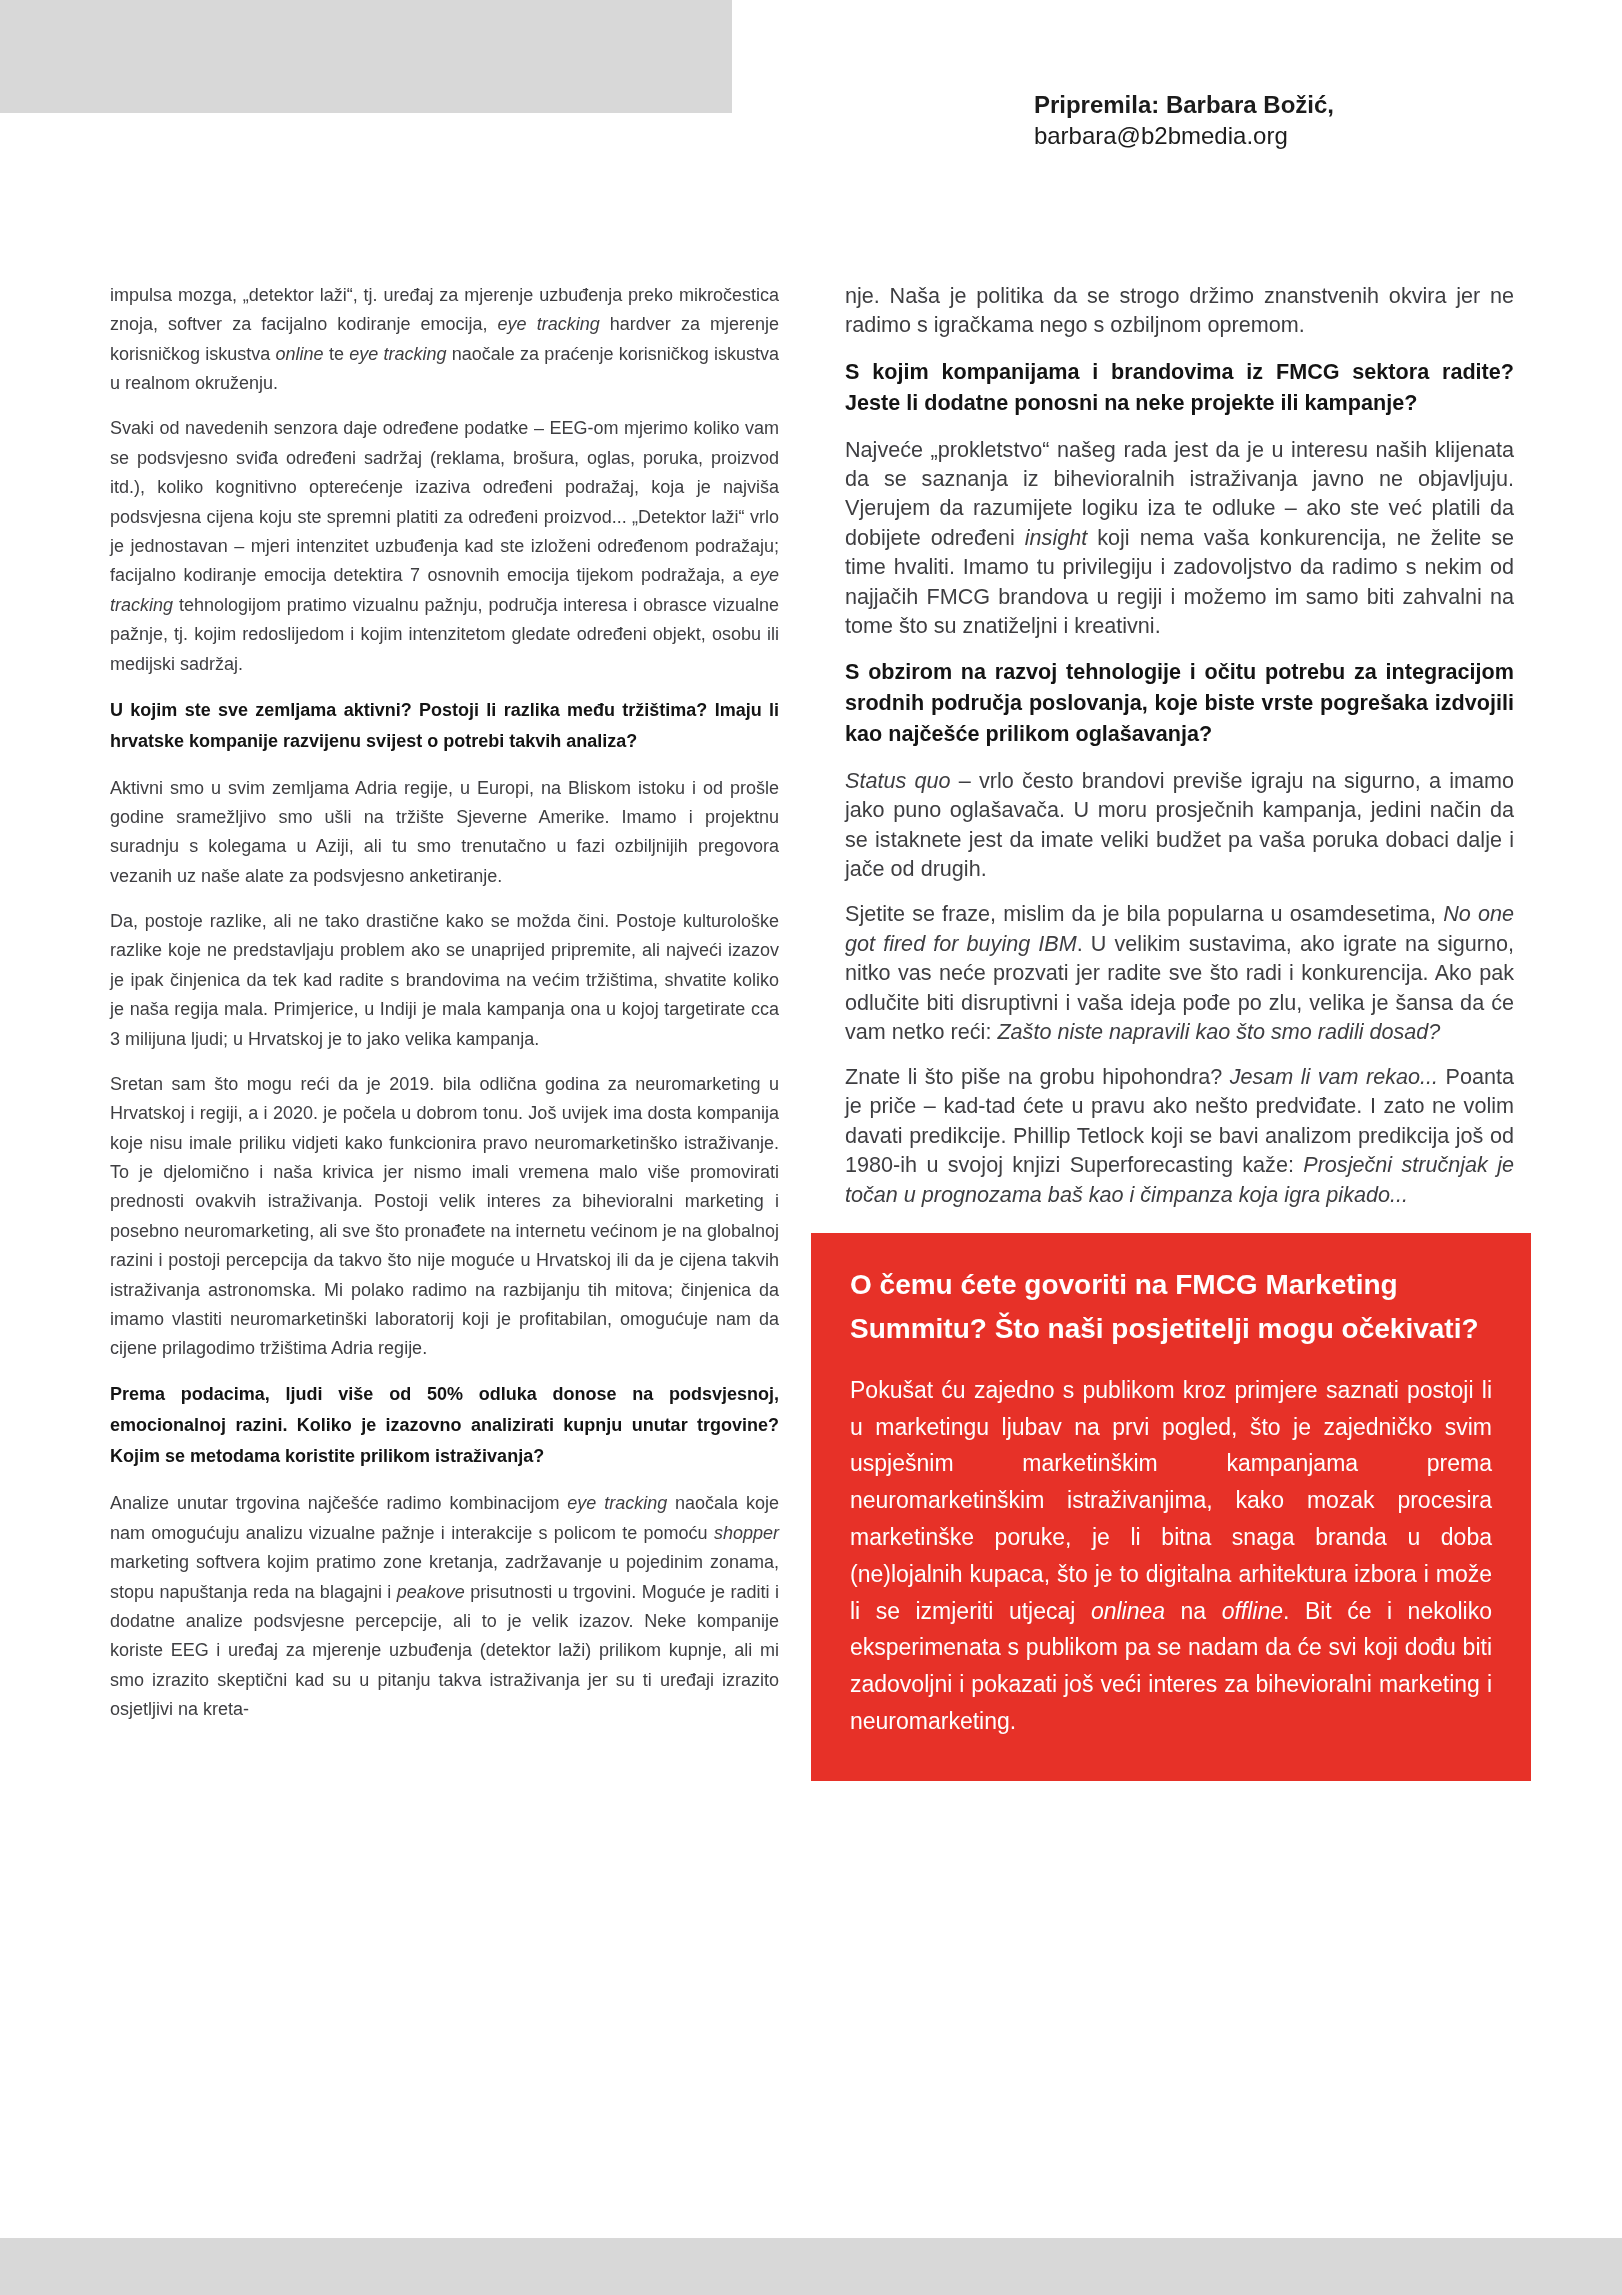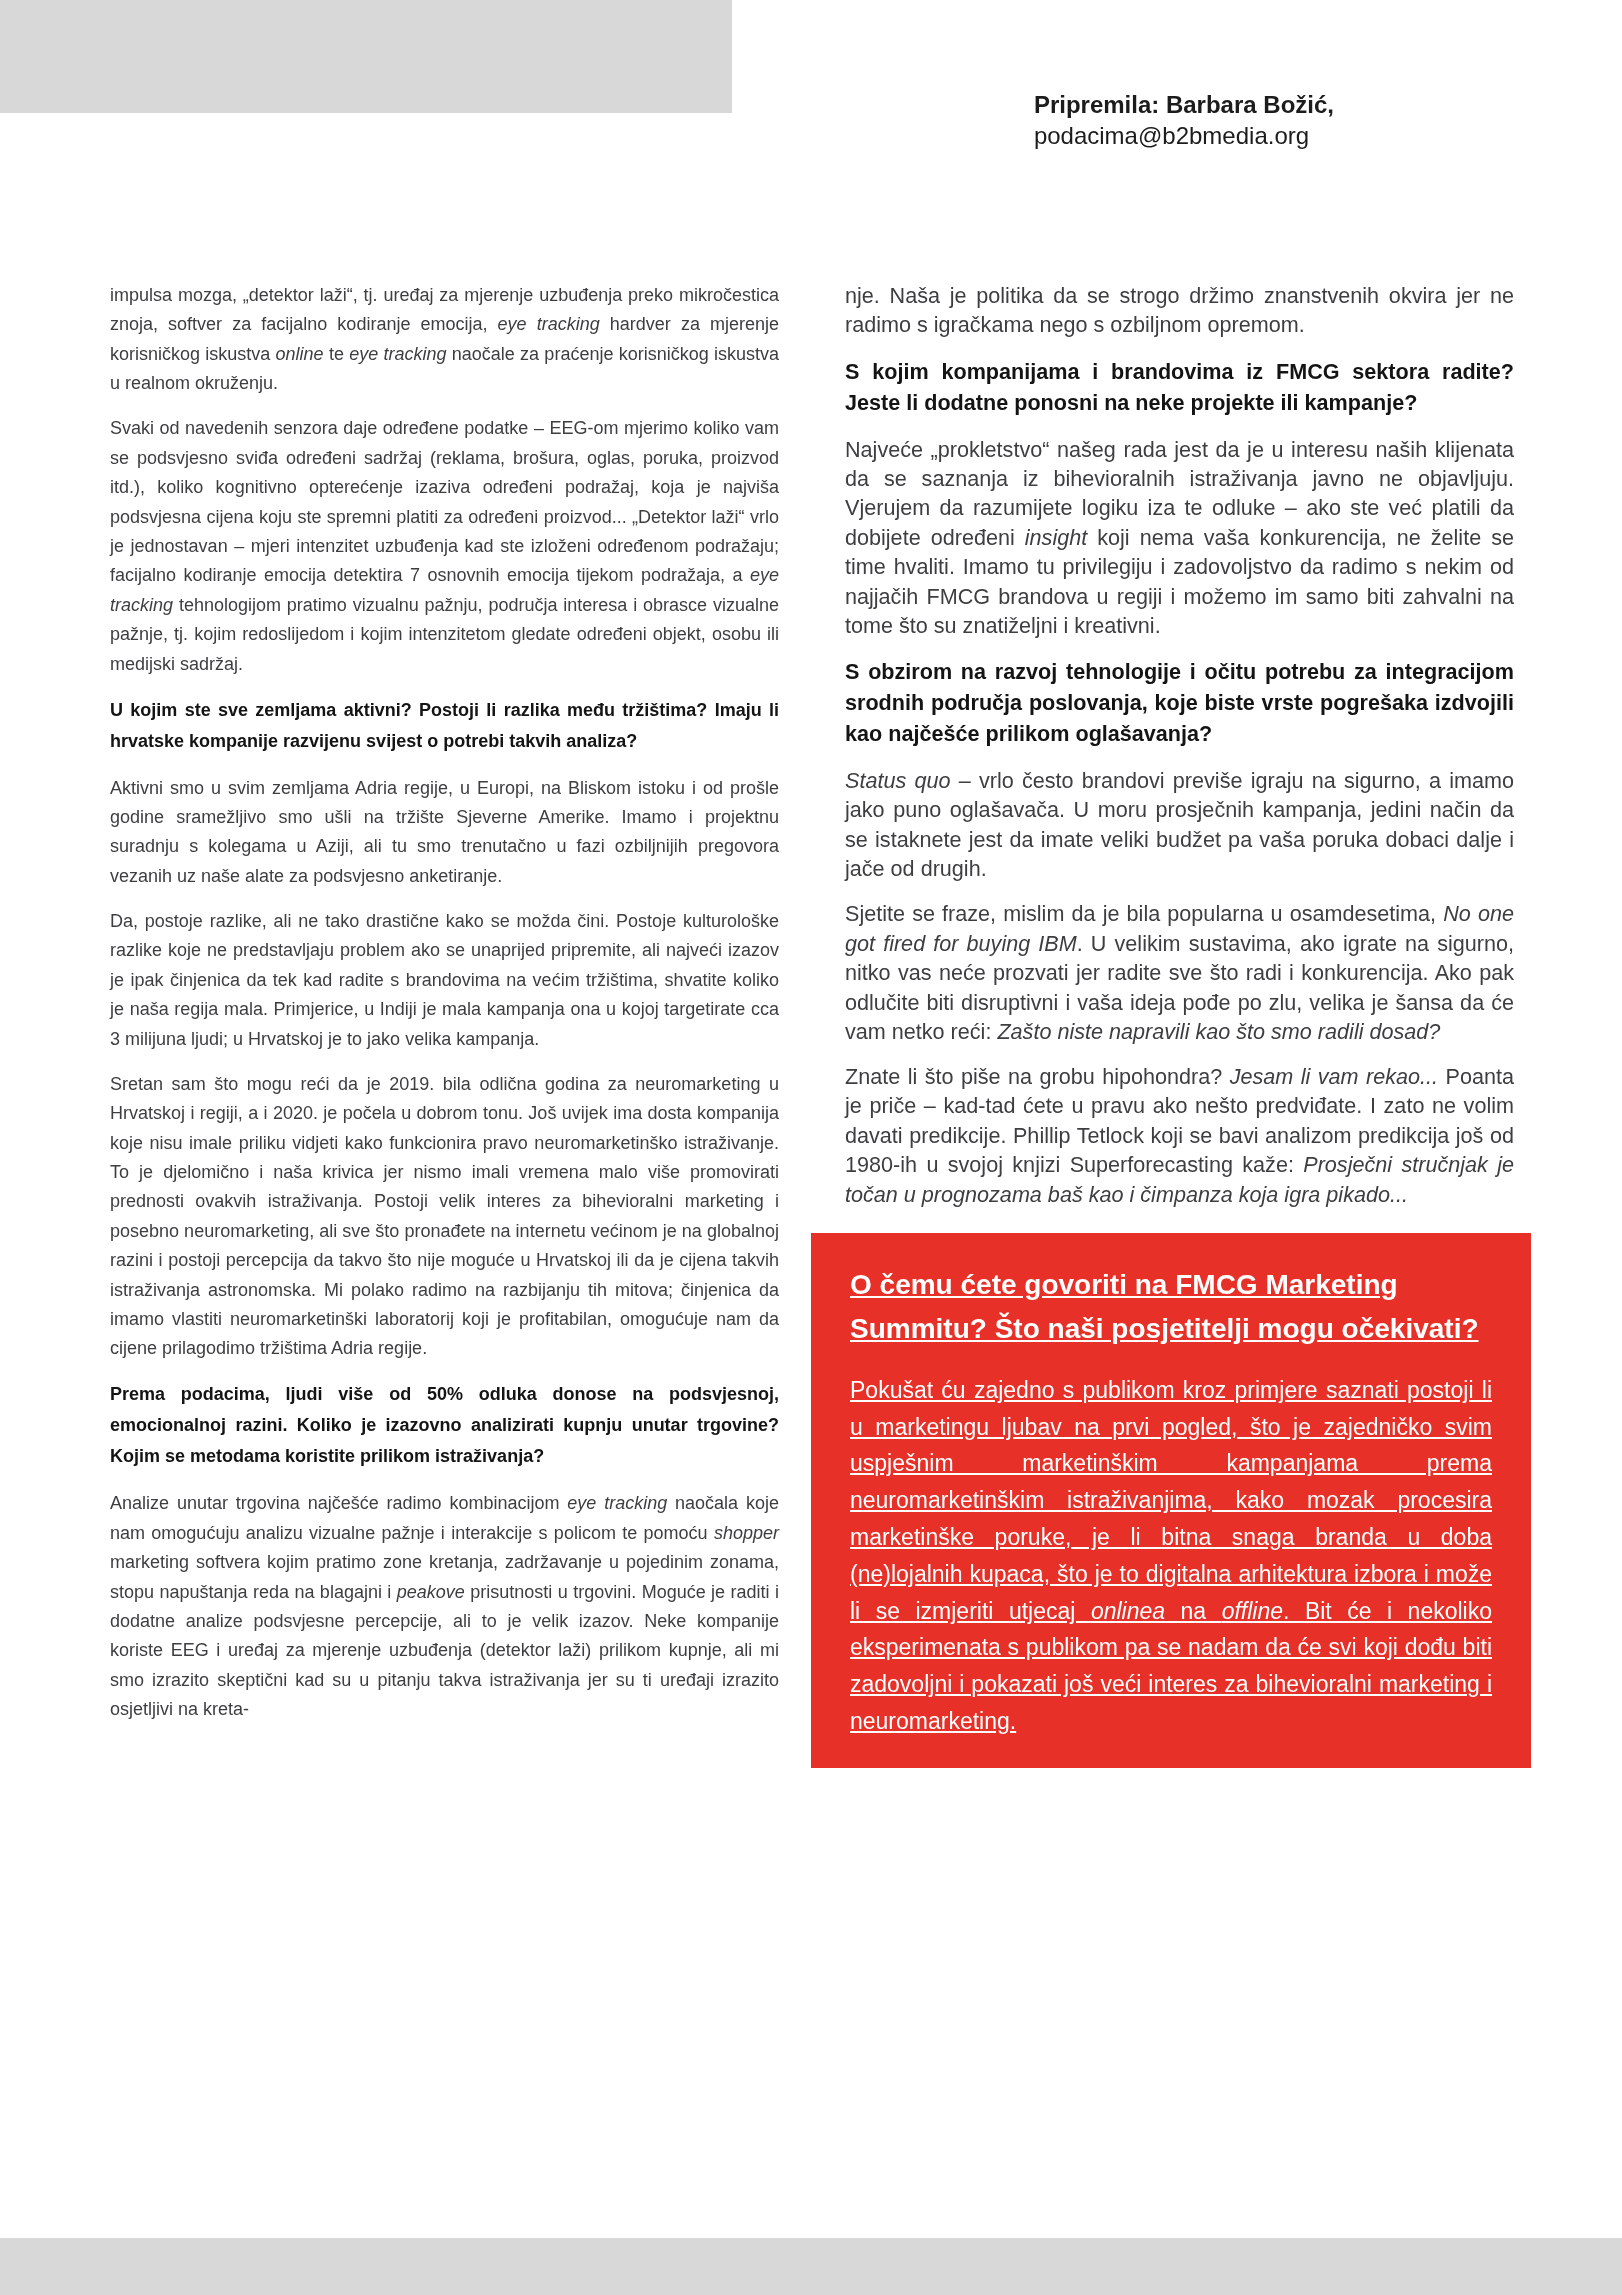--- a/index.html
+++ b/index.html
@@ -49,40 +49,39 @@
   .blk{margin-bottom:15.7px;}
   .hq{
     font-weight:bold;color:var(--heading);
     margin-top:9.2px;margin-bottom:17px;
     line-height:31px;
   }
   .it{font-style:italic;}
   .redbox{
     margin-top:23.6px;width:720px;
     background:var(--red);color:#ffffff;
-    padding:30px 39px 28px 39px;
-    text-decoration:underline;
+    padding:30px 39px 41px 39px;
   }
   .redbox-title{
     font-weight:bold;font-size:28px;line-height:1.6;
     margin-bottom:19.6px;
   }
   .redbox-body{
     font-size:23px;line-height:1.6;text-align:justify;hyphens:auto;
   }
 </style>
 </head>
 <body>
 
 <div class="gray-band-top"></div>
 <div class="gray-band-bottom"></div>
 
 <div class="byline">
   <span class="name">Pripremila: Barbara Božić,</span>
-  <span class="email">podacima@b2bmedia.org</span>
+  <span class="email">barbara@b2bmedia.org</span>
 </div>
 
 <div class="col" id="col-left">
     <div class="blk pp"><span>impulsa mozga, „detektor laži“, tj. uređaj za mjerenje uzbuđenja preko mikročestica znoja, softver za facijalno kodiranje emocija, </span><span class="it">eye tracking</span><span> hardver za mjerenje korisničkog iskustva </span><span class="it">online</span><span> te </span><span class="it">eye tracking</span><span> naočale za praćenje korisničkog iskustva u realnom okruženju.</span></div>
     <div class="blk pp"><span>Svaki od navedenih senzora daje određene podatke – EEG-om mjerimo koliko vam se podsvjesno sviđa određeni sadržaj (reklama, brošura, oglas, poruka, proizvod itd.), koliko kognitivno opterećenje izaziva određeni podražaj, koja je najviša podsvjesna cijena koju ste spremni platiti za određeni proizvod... „Detektor laži“ vrlo je jednostavan – mjeri intenzitet uzbuđenja kad ste izloženi određenom podražaju; facijalno kodiranje emocija detektira 7 osnovnih emocija tijekom podražaja, a </span><span class="it">eye tracking</span><span> tehnologijom pratimo vizualnu pažnju, područja interesa i obrasce vizualne pažnje, tj. kojim redoslijedom i kojim intenzitetom gledate određeni objekt, osobu ili medijski sadržaj.</span></div>
     <div class="blk hq"><span>U kojim ste sve zemljama aktivni? Postoji li razlika među tržištima? Imaju li hrvatske kompanije razvijenu svijest o potrebi takvih analiza?</span></div>
     <div class="blk pp"><span>Aktivni smo u svim zemljama Adria regije, u Europi, na Bliskom istoku i od prošle godine sramežljivo smo ušli na tržište Sjeverne Amerike. Imamo i projektnu suradnju s kolegama u Aziji, ali tu smo trenutačno u fazi ozbiljnijih pregovora vezanih uz naše alate za podsvjesno anketiranje.</span></div>
     <div class="blk pp"><span>Da, postoje razlike, ali ne tako drastične kako se možda čini. Postoje kulturološke razlike koje ne predstavljaju problem ako se unaprijed pripremite, ali najveći izazov je ipak činjenica da tek kad radite s brandovima na većim tržištima, shvatite koliko je naša regija mala. Primjerice, u Indiji je mala kampanja ona u kojoj targetirate cca 3 milijuna ljudi; u Hrvatskoj je to jako velika kampanja.</span></div>
     <div class="blk pp"><span>Sretan sam što mogu reći da je 2019. bila odlična godina za neuromarketing u Hrvatskoj i regiji, a i 2020. je počela u dobrom tonu. Još uvijek ima dosta kompanija koje nisu imale priliku vidjeti kako funkcionira pravo neuromarketinško istraživanje. To je djelomično i naša krivica jer nismo imali vremena malo više promovirati prednosti ovakvih istraživanja. Postoji velik interes za bihevioralni marketing i posebno neuromarketing, ali sve što pronađete na internetu većinom je na globalnoj razini i postoji percepcija da takvo što nije moguće u Hrvatskoj ili da je cijena takvih istraživanja astronomska. Mi polako radimo na razbijanju tih mitova; činjenica da imamo vlastiti neuromarketinški laboratorij koji je profitabilan, omogućuje nam da cijene prilagodimo tržištima Adria regije.</span></div>
     <div class="blk hq"><span>Prema podacima, ljudi više od 50% odluka donose na podsvjesnoj, emocionalnoj razini. Koliko je izazovno analizirati kupnju unutar trgovine? Kojim se metodama koristite prilikom istraživanja?</span></div>

